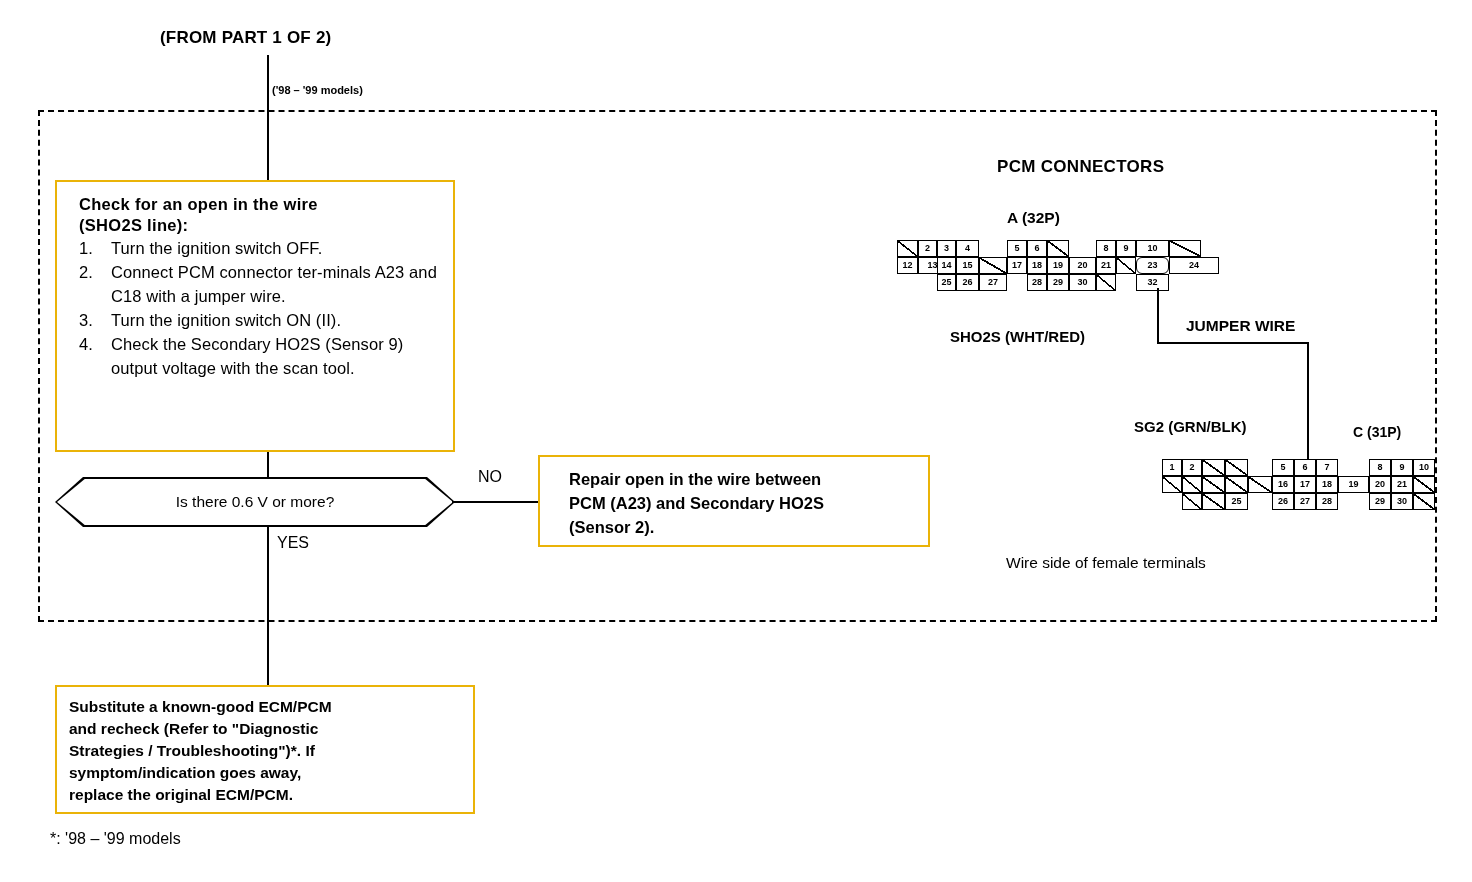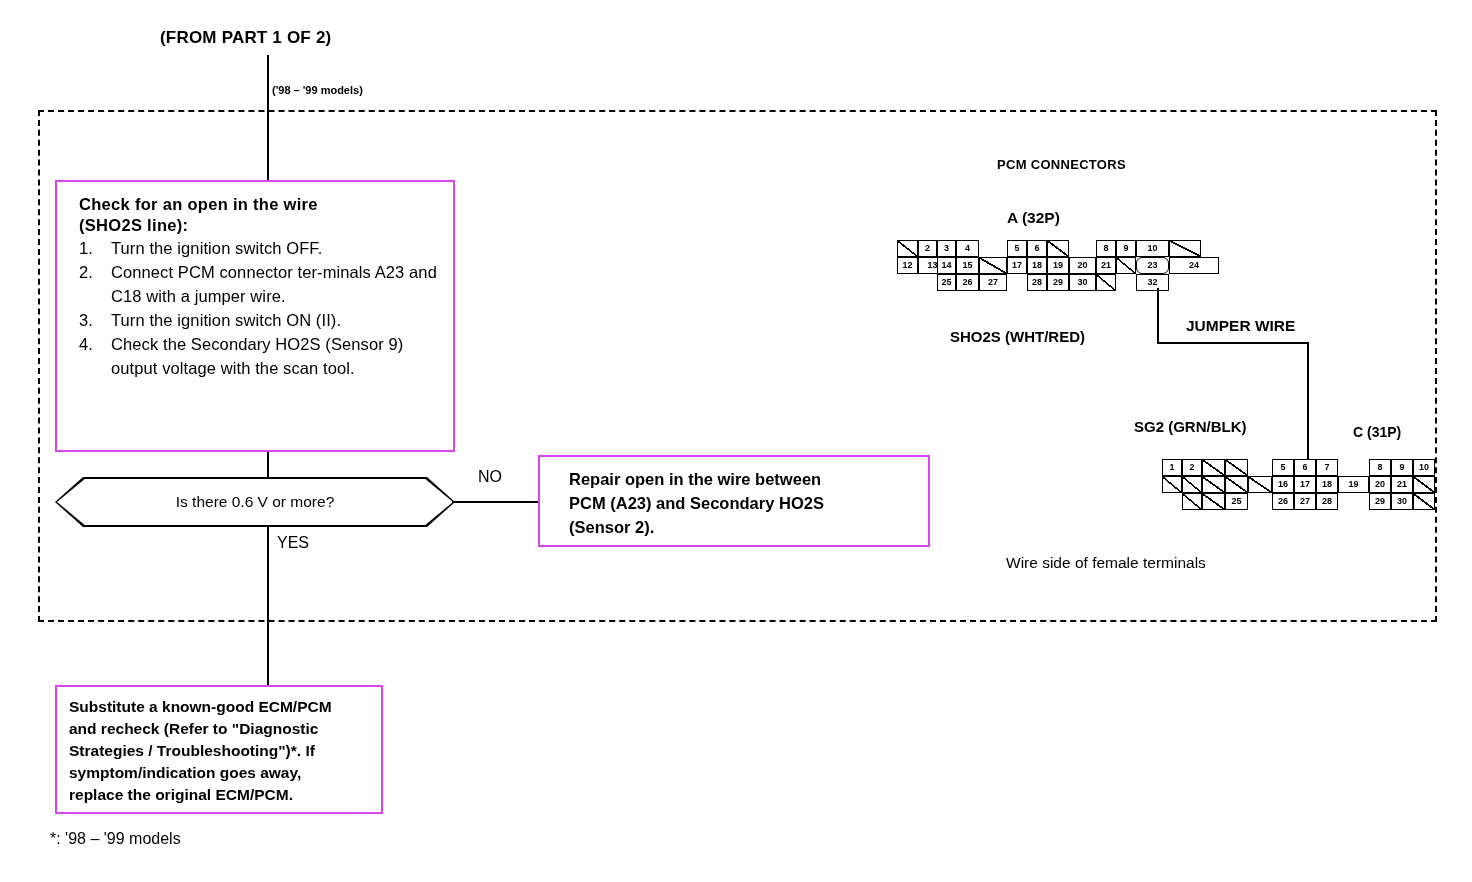--- a/index.html
+++ b/index.html
@@ -25,53 +25,53 @@
   
   .vline{background:#000;width:2px;}
   .hline{background:#000;height:2px;}
 
   #line-top{left:267px;top:55px;height:125px;}
   #line-to-diamond{left:267px;top:452px;height:28px;}
   #line-yes{left:267px;top:527px;height:160px;}
   #line-no-h{left:452px;top:501px;width:86px;}
 
   
-  .box{border:2px solid #d946ef;background:#fff;box-sizing:border-box;}
+  .box{border:2px solid #eab308;background:#fff;box-sizing:border-box;}
 
   #check-box{left:55px;top:180px;width:400px;height:272px;}
   #check-box .inner{padding:12px 14px 0 22px;}
   #check-title{font-size:16.5px;font-weight:bold;line-height:21px;letter-spacing:.3px;}
   ol.steps{margin:0;padding:0;list-style:none;font-size:16.5px;line-height:24px;}
   ol.steps li{position:relative;padding-left:32px;letter-spacing:.1px;}
   ol.steps li .num{position:absolute;left:0;top:0;}
 
   #repair-box{left:538px;top:455px;width:392px;height:92px;}
   #repair-box .inner{padding:10px 0 0 29px;font-size:16.5px;font-weight:bold;line-height:24px;}
 
-  #substitute-box{left:55px;top:685px;width:328px;height:129px;}
+  #substitute-box{left:55px;top:685px;width:420px;height:129px;}
   #substitute-box .inner{padding:9px 0 0 12px;font-size:15.5px;font-weight:bold;line-height:22px;}
 
   
   #decision{
     left:55px;top:477px;width:400px;height:50px;
     display:flex;align-items:center;justify-content:center;
     font-size:15.5px;
     clip-path:polygon(0% 50%, 7% 0%, 93% 0%, 100% 50%, 93% 100%, 7% 100%);
     background:#000;
   }
   #decision .face{
     position:absolute;left:2px;top:2px;width:396px;height:46px;background:#fff;
     clip-path:polygon(0% 50%, 7% 0%, 93% 0%, 100% 50%, 93% 100%, 7% 100%);
   }
   #decision .dtext{position:relative;z-index:2;}
   #label-no{left:478px;top:468px;font-size:16px;}
   #label-yes{left:277px;top:534px;font-size:16px;}
 
   
-  #pcm-title{left:997px;top:157px;font-size:13px;font-weight:bold;letter-spacing:.3px;}
+  #pcm-title{left:997px;top:157px;font-size:17px;font-weight:bold;letter-spacing:.3px;}
   #connA-title{left:1007px;top:209px;font-size:15.5px;font-weight:bold;}
   #connC-title{left:1353px;top:424px;font-size:14px;font-weight:bold;}
   #sho2s-label{left:950px;top:328px;font-size:15px;font-weight:bold;}
   #sg2-label{left:1134px;top:418px;font-size:15px;font-weight:bold;}
   #jumper-label{left:1186px;top:317px;font-size:15.5px;font-weight:bold;}
   #wire-side{left:1006px;top:554px;font-size:15.5px;}
 
   
   .grid{position:absolute;}
   .cell{

